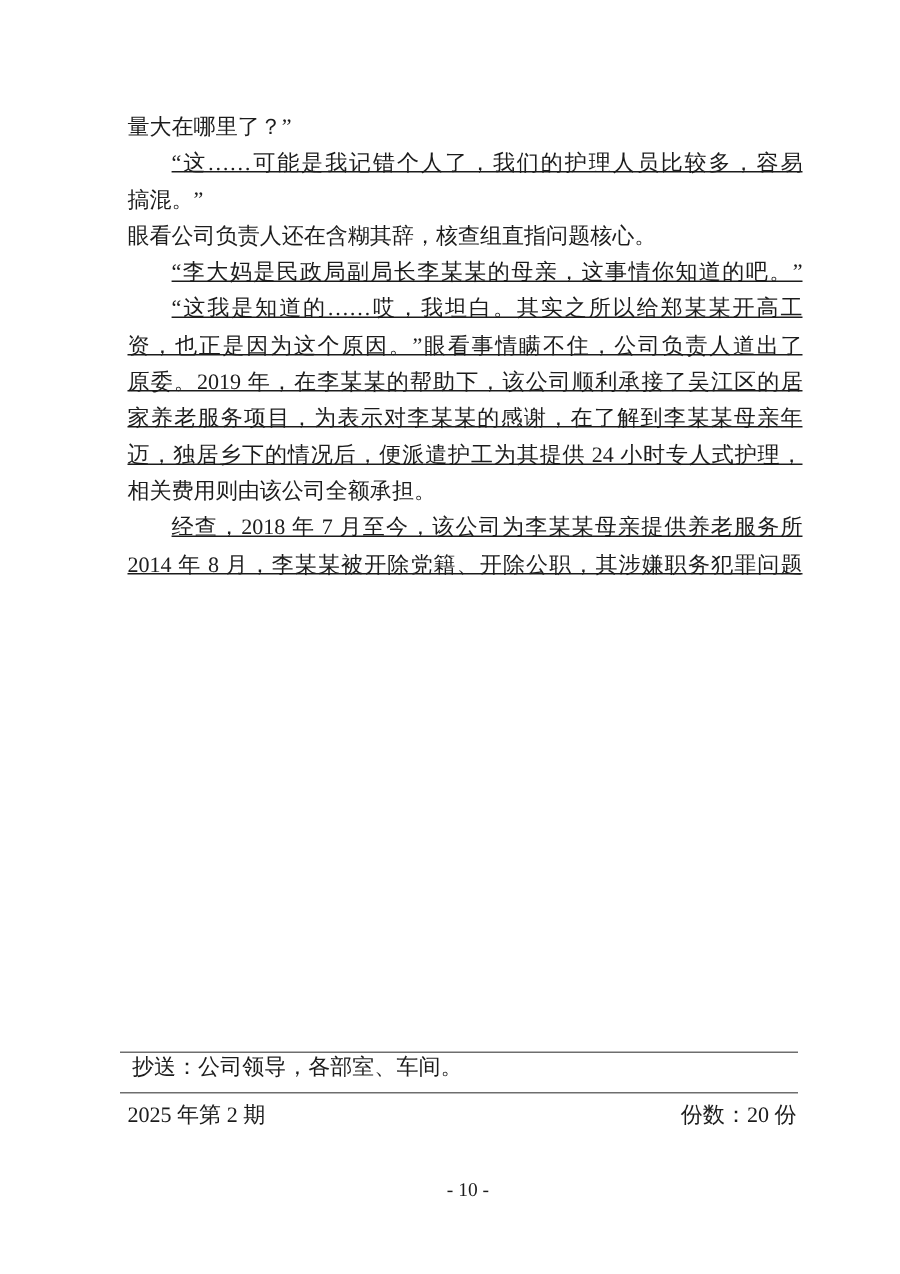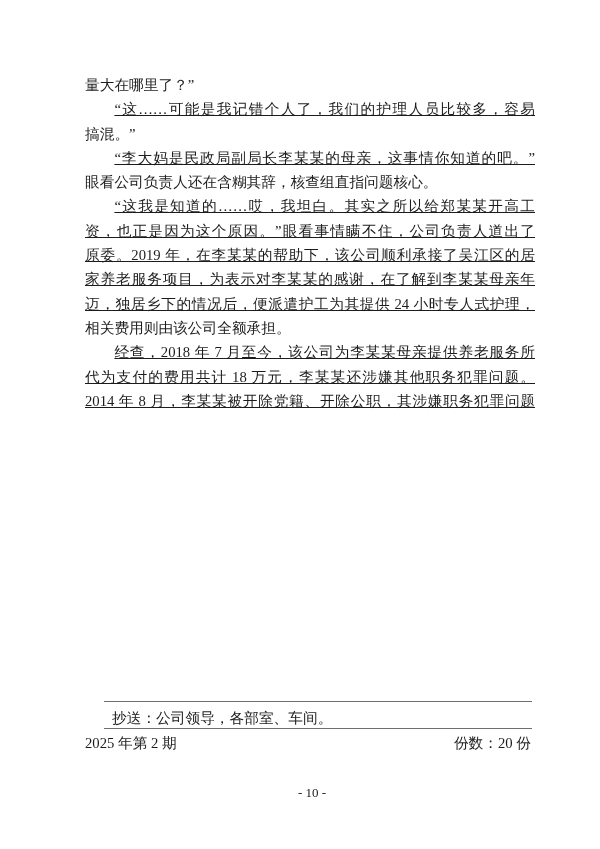--- a/index.html
+++ b/index.html
@@ -35,23 +35,22 @@
     top: 701px;
     width: 452px;
     font-size: 14.7px;
     color: #1c1c1c;
   }
   .cc-row {
     border-top: 1px solid #6e6e6e;
     border-bottom: 1px solid #6e6e6e;
     height: 28px;
     display: flex;
-    align-items: flex-end;
+    align-items: flex-start;
     padding-left: 8px;
-    margin-left: 24px;
   }
   .issue-row {
     display: flex;
     justify-content: space-between;
     padding: 5px 1px 0 5px;
   }
   .page-number {
     position: absolute;
     top: 785px;
     left: 12px;
@@ -61,30 +60,29 @@
     color: #1c1c1c;
   }
 </style>
 </head>
 <body>
 
 <div class="text-block">
   <div class="line">量大在哪里了？”</div>
   <div class="line just indent">“这……可能是我记错个人了，我们的护理人员比较多，容易</div>
   <div class="line">搞混。”</div>
+  <div class="line">眼看公司负责人还在含糊其辞，核查组直指问题核心。</div>
   <div class="line just indent">“李大妈是民政局副局长李某某的母亲，这事情你知道的吧。”</div>
-  <div class="line">眼看公司负责人还在含糊其辞，核查组直指问题核心。</div>
   <div class="line just indent">“这我是知道的……哎，我坦白。其实之所以给郑某某开高工</div>
   <div class="line just">资，也正是因为这个原因。”眼看事情瞒不住，公司负责人道出了</div>
   <div class="line just">原委。2019 年，在李某某的帮助下，该公司顺利承接了吴江区的居</div>
   <div class="line just">家养老服务项目，为表示对李某某的感谢，在了解到李某某母亲年</div>
   <div class="line just">迈，独居乡下的情况后，便派遣护工为其提供 24 小时专人式护理，</div>
   <div class="line">相关费用则由该公司全额承担。</div>
   <div class="line just indent">经查，2018 年 7 月至今，该公司为李某某母亲提供养老服务所</div>
-  <div class="line just">代为支付的费用共计 18 万元，李某某还涉嫌其他职务犯罪问题。</div>
   <div class="line just">2014 年 8 月，李某某被开除党籍、开除公职，其涉嫌职务犯罪问题</div>
 </div>
 
 <div class="footer">
   <div class="cc-row">
     <span>抄送：公司领导，各部室、车间。</span>
   </div>
   <div class="issue-row">
     <span>2025 年第 2 期</span>
     <span>份数：20 份</span>

